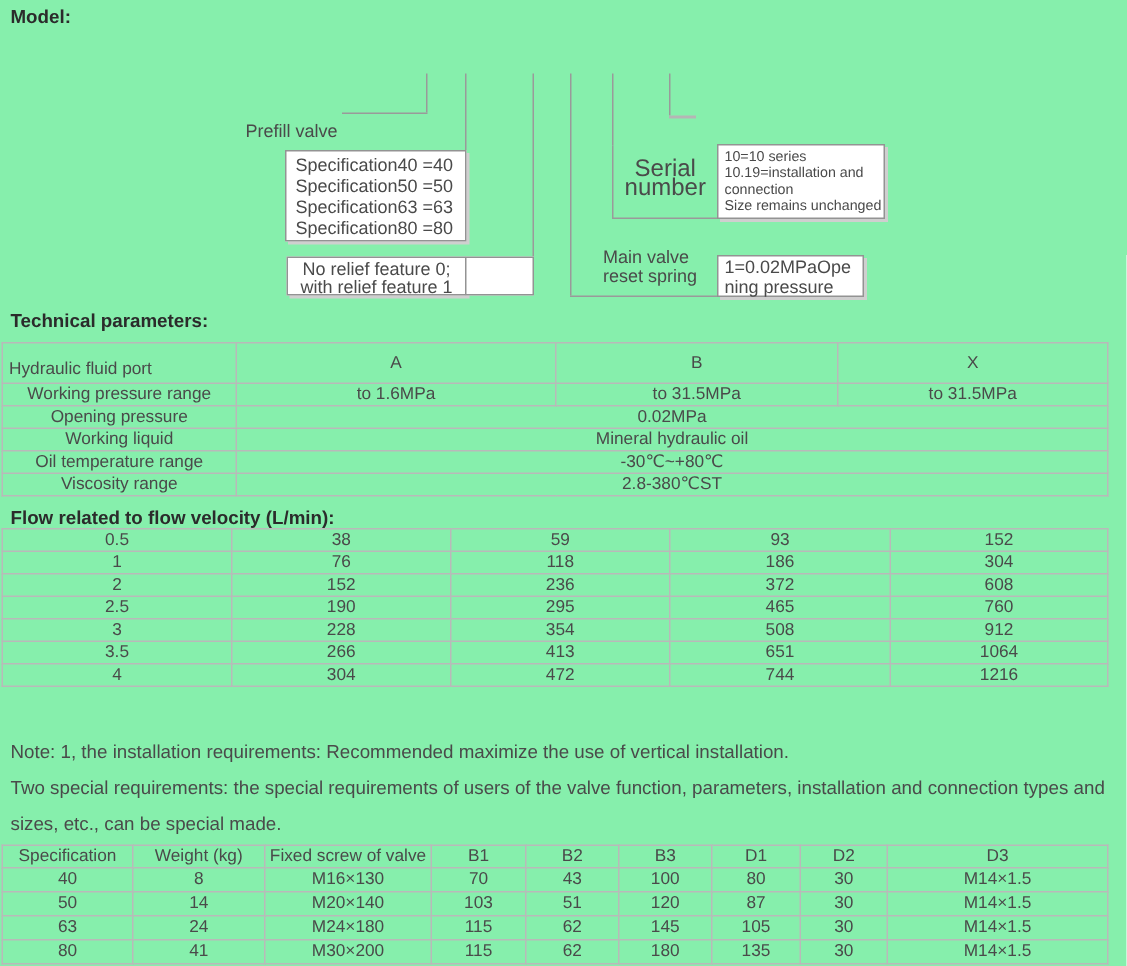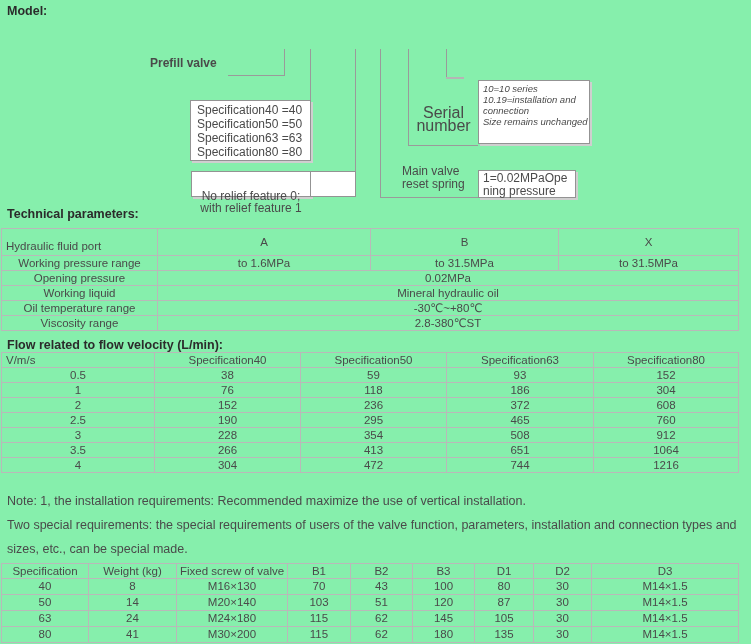--- a/index.html
+++ b/index.html
@@ -48,41 +48,41 @@
   <div class="vline" style="left:284px;top:49px;height:26px;"></div>
   <div class="hline" style="left:228px;top:75px;width:57px;"></div>
   <div class="vline" style="left:310px;top:49px;height:51px;"></div>
   <div class="vline" style="left:355px;top:49px;height:123px;"></div>
   <div class="vline" style="left:380px;top:49px;height:148px;"></div>
   <div class="hline" style="left:380px;top:197px;width:198px;"></div>
   <div class="vline" style="left:408px;top:49px;height:48px;"></div>
   <div class="vline" style="left:446px;top:49px;height:28px;"></div>
   <div class="stub" style="left:446px;top:77px;width:18px;"></div>
 
-  <div class="lbl" style="left:150px;top:56px;width:75px;text-align:left;font-weight:bold;">Prefill valve</div>
+  <div class="lbl" style="left:150px;top:80px;width:75px;text-align:right;">Prefill valve</div>
 
   <div class="cbox" style="left:190px;top:100px;width:121px;height:61px;line-height:14px;padding:2px 0 0 6px;">
     <div>Specification40 =40</div>
     <div>Specification50 =50</div>
     <div>Specification63 =63</div>
     <div>Specification80 =80</div>
   </div>
 
-  <div class="cbox" style="left:191px;top:171px;width:120px;height:26px;line-height:12px;text-align:center;padding-top:18px;">
+  <div class="cbox" style="left:191px;top:171px;width:120px;height:26px;line-height:12px;text-align:center;padding-top:1px;">
     <div>No relief feature 0;</div>
     <div>with relief feature 1</div>
   </div>
   <div class="cbox" style="left:310px;top:171px;width:46px;height:26px;box-shadow:none;"></div>
 
   <div style="position:absolute;left:408px;top:97px;width:70px;height:49px;box-sizing:border-box;border-left:1px solid #9a9a9a;border-bottom:1px solid #9a9a9a;text-align:center;font-size:16px;line-height:13px;padding-top:9px;">
     <div>Serial</div>
     <div>number</div>
   </div>
 
-  <div class="cbox" style="left:478px;top:80px;width:112px;height:64px;font-size:9.5px;line-height:11px;padding:2px 0 0 4px;font-style:italic;">
+  <div class="cbox" style="left:478px;top:96px;width:112px;height:50px;font-size:9.5px;line-height:11px;padding:2px 0 0 4px;">
     <div>10=10 series</div>
     <div>10.19=installation and</div>
     <div>connection</div>
     <div>Size remains unchanged</div>
   </div>
 
   <div class="lbl" style="left:402px;top:165px;line-height:13px;">
     <div>Main valve</div>
     <div>reset spring</div>
   </div>
@@ -137,27 +137,20 @@
 
   <table class="flow" style="top:352px;">
     <colgroup>
         <col style="width:153px">
         <col style="width:146px">
         <col style="width:146px">
         <col style="width:147px">
         <col style="width:145px">
       </colgroup>
     <tbody>
-        <tr>
-      <td class="vlbl">V/m/s</td>
-      <td>Specification40</td>
-      <td>Specification50</td>
-      <td>Specification63</td>
-      <td>Specification80</td>
-    </tr>
     <tr>
       <td>0.5</td>
           <td>38</td>
           <td>59</td>
           <td>93</td>
           <td>152</td>
     </tr>
     <tr>
       <td>1</td>
           <td>76</td>

